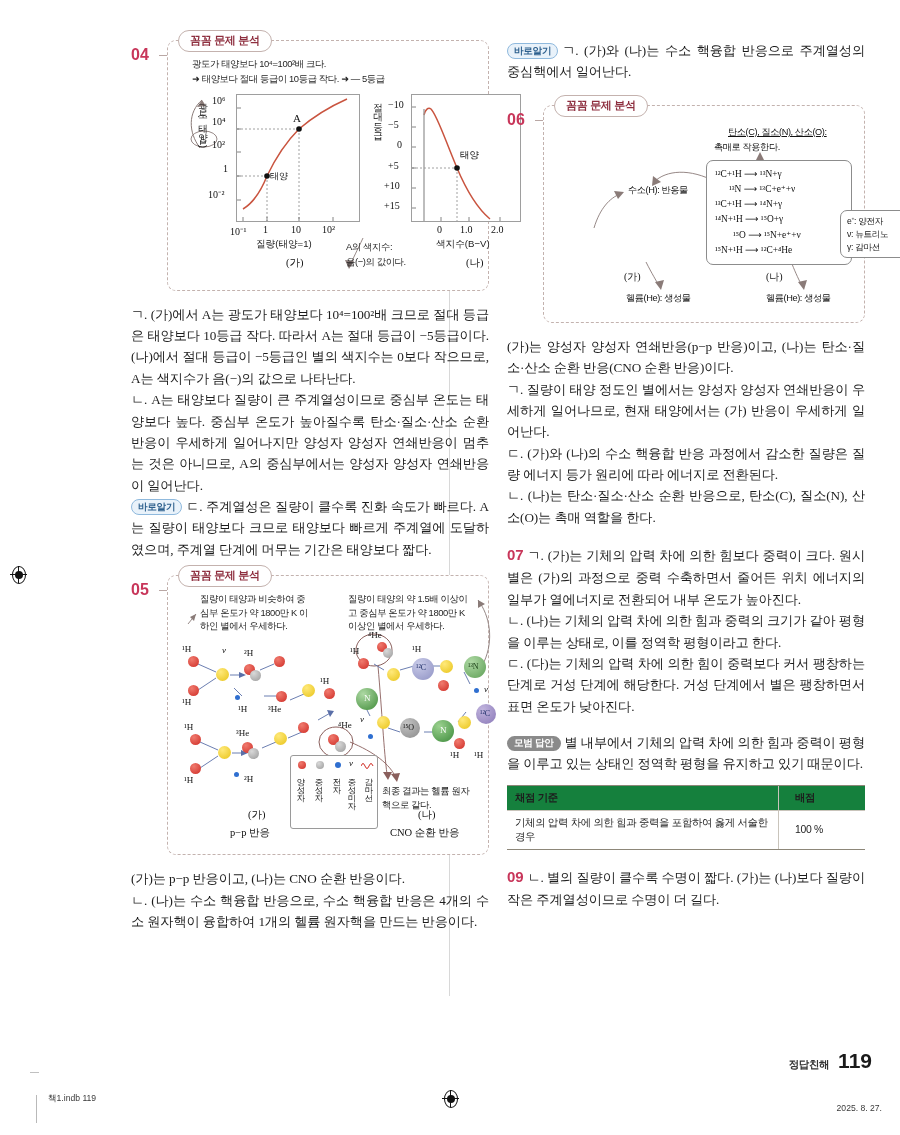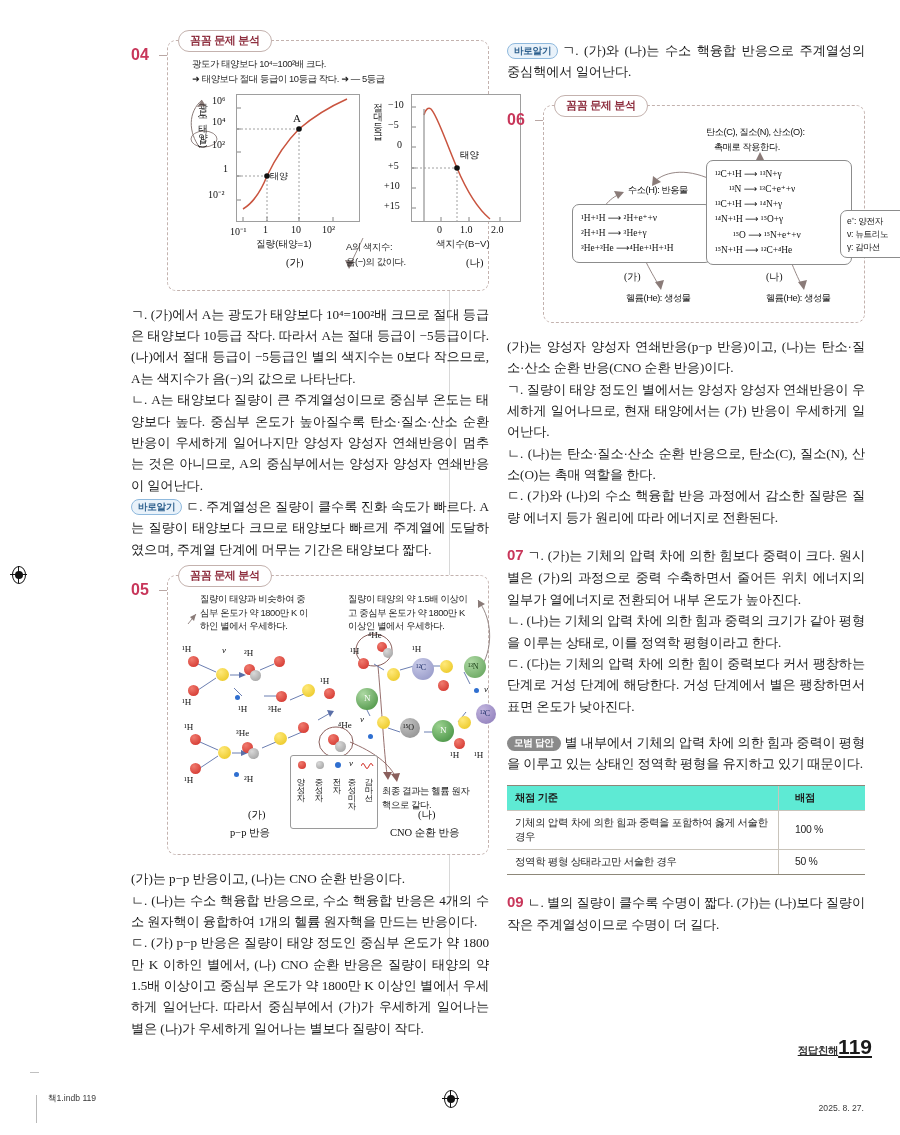--- a/index.html
+++ b/index.html
@@ -302,42 +302,41 @@
     letter-spacing: -0.3px;
   }
   table.score th, table.score td {
     border-top: 1px solid #c9c4bb;
     border-bottom: 1px solid #c9c4bb;
     padding: 5px 8px;
     text-align: left;
     color: #1d1d1d;
   }
   table.score thead th {
-    background: #5eead4;
+    background: #15803d;
     border-top: 1.6px solid #8d8779;
     font-weight: bold;
   }
   table.score th.c2, table.score td.c2 {
     width: 62px;
     border-left: 1px solid #c9c4bb;
     padding-left: 16px;
   }
   table.score tbody tr:last-child td {
     border-bottom: 1.6px solid #8d8779;
   }
 
   
   .pagefooter {
     position: absolute;
     right: 28px;
-    bottom: 76px;
+    bottom: 62px;
     display: flex;
     align-items: baseline;
-    gap: 0;
-    text-decoration: underline;
+    gap: 9px;
   }
   .pagefooter .ft-label {
     font-family: "Liberation Sans", sans-serif;
     font-size: 10.5px;
     font-weight: bold;
     color: #333;
     letter-spacing: -0.4px;
   }
   .pagefooter .ft-num {
     font-family: "Liberation Sans", sans-serif;
@@ -359,21 +358,21 @@
   }
   .bottombar .src {
     position: absolute;
     left: 48px; top: 4px;
     font-family: "Liberation Sans", sans-serif;
     font-size: 8.6px;
     color: #3a3a3a;
   }
   .bottombar .date {
     position: absolute;
-    right: 36px; top: 14px;
+    right: 18px; top: 14px;
     font-family: "Liberation Sans", sans-serif;
     font-size: 8.6px;
     color: #3a3a3a;
   }
   .centermark {
     position: absolute;
     left: 442px;
     top: 2px;
   }
   .topleftcorner {
@@ -671,21 +670,20 @@
           <div class="subcap" style="left:240px; top:216px;">(나)</div>
           <div class="subcap" style="left:212px; top:234px;">CNO 순환 반응</div>
         </div>
       </div>
     </div>
 
     <div class="gap-sm"></div>
 
     <p class="body para-block">(가)는 p−p 반응이고, (나)는 CNO 순환 반응이다.</p>
     <p class="body para-block">ㄴ. (나)는 수소 핵융합 반응으로, 수소 핵융합 반응은 4개의 수소 원자핵이 융합하여 1개의 헬륨 원자핵을 만드는 반응이다.</p>
-    <p class="body para-block">ㄷ. (가) p−p 반응은 질량이 태양 정도인 중심부 온도가 약 1800만 K 이하인 별에서, (나) CNO 순환 반응은 질량이 태양의 약 1.5배 이상이고 중심부 온도가 약 1800만 K 이상인 별에서 우세하게 일어난다. 따라서 중심부에서 (가)가 우세하게 일어나는 별은 (나)가 우세하게 일어나는 별보다 질량이 작다.</p>
   </div>
 
   <div class="col col-right">
 
     <p class="body para-block">
       <span class="baro">바로알기</span><span>ㄱ. (가)와 (나)는 수소 핵융합 반응으로 주계열성의 중심핵에서 일어난다.</span>
     </p>
 
     <div class="gap-lg"></div>
 
@@ -708,30 +706,25 @@
             <path d="M 40,106 C 46,86 56,76 66,72" stroke="#8a7b78" stroke-width="0.9" fill="none"></path>
             <polygon points="70,70 60,69 64,77" fill="#8a7b78"></polygon>
 
             <path d="M 92,140 C 98,152 102,158 105,164" stroke="#8a7b78" stroke-width="0.9" fill="none"></path>
             <polygon points="107,168 101,160 110,158" fill="#8a7b78"></polygon>
 
             <path d="M 238,142 C 242,152 245,158 248,164" stroke="#8a7b78" stroke-width="0.9" fill="none"></path>
             <polygon points="250,168 244,160 253,158" fill="#8a7b78"></polygon>
           </svg>
 
-          <div class="note06" style="left:152px; top:4px;">탄소(C), 질소(N), 산소(O):</div>
+          <div class="note06" style="left:174px; top:4px;text-decoration:underline;">탄소(C), 질소(N), 산소(O):</div>
           <div class="note06" style="left:160px; top:19px;">촉매로 작용한다.</div>
 
           <div class="note06" style="left:74px; top:62px;">수소(H): 반응물</div>
 
-          <div class="eqbox" style="left:18px; top:82px; width:122px;">
-            <div class="eq">¹H+¹H ⟶ ²H+e⁺+ν</div>
-            <div class="eq">²H+¹H ⟶ ³He+γ</div>
-            <div class="eq">³He+³He ⟶⁴He+¹H+¹H</div>
-          </div>
 
           <div class="eqbox" style="left:152px; top:38px; width:128px;">
             <div class="eq">¹²C+¹H ⟶ ¹³N+γ</div>
             <div class="eq" style="padding-left:14px;">¹³N ⟶ ¹³C+e⁺+ν</div>
             <div class="eq">¹³C+¹H ⟶ ¹⁴N+γ</div>
             <div class="eq">¹⁴N+¹H ⟶ ¹⁵O+γ</div>
             <div class="eq" style="padding-left:18px;">¹⁵O ⟶ ¹⁵N+e⁺+ν</div>
             <div class="eq">¹⁵N+¹H ⟶ ¹²C+⁴He</div>
           </div>
 
@@ -747,22 +740,22 @@
           <div class="note06" style="left:72px; top:170px;">헬륨(He): 생성물</div>
           <div class="note06" style="left:212px; top:170px;">헬륨(He): 생성물</div>
         </div>
       </div>
     </div>
 
     <div class="gap-sm"></div>
 
     <p class="body para-block">(가)는 양성자 양성자 연쇄반응(p−p 반응)이고, (나)는 탄소·질소·산소 순환 반응(CNO 순환 반응)이다.</p>
     <p class="body para-block">ㄱ. 질량이 태양 정도인 별에서는 양성자 양성자 연쇄반응이 우세하게 일어나므로, 현재 태양에서는 (가) 반응이 우세하게 일어난다.</p>
+    <p class="body para-block">ㄷ. (가)와 (나)의 수소 핵융합 반응 과정에서 감소한 질량은 질량 에너지 등가 원리에 따라 에너지로 전환된다.</p>
     <p class="body para-block">ㄴ. (나)는 탄소·질소·산소 순환 반응으로, 탄소(C), 질소(N), 산소(O)는 촉매 역할을 한다.</p>
-    <p class="body para-block">ㄷ. (가)와 (나)의 수소 핵융합 반응 과정에서 감소한 질량은 질량 에너지 등가 원리에 따라 에너지로 전환된다.</p>
 
     <div class="gap-md"></div>
 
     <p class="body para-block">
       <span class="qnum">07</span><span>ㄱ. (가)는 기체의 압력 차에 의한 힘보다 중력이 크다. 원시별은 (가)의 과정으로 중력 수축하면서 줄어든 위치 에너지의 일부가 열에너지로 전환되어 내부 온도가 높아진다.</span>
     </p>
     <p class="body para-block">ㄴ. (나)는 기체의 압력 차에 의한 힘과 중력의 크기가 같아 평형을 이루는 상태로, 이를 정역학 평형이라고 한다.</p>
     <p class="body para-block">ㄷ. (다)는 기체의 압력 차에 의한 힘이 중력보다 커서 팽창하는 단계로 거성 단계에 해당한다. 거성 단계에서 별은 팽창하면서 표면 온도가 낮아진다.</p>
 
     <div class="gap-md"></div>
@@ -776,24 +769,20 @@
         <tr>
           <th>채점 기준</th>
           <th class="c2">배점</th>
         </tr>
       </thead>
       <tbody>
         <tr>
           <td>기체의 압력 차에 의한 힘과 중력을 포함하여 옳게 서술한 경우</td>
           <td class="c2">100 %</td>
         </tr>
-        <tr>
-          <td>정역학 평형 상태라고만 서술한 경우</td>
-          <td class="c2">50 %</td>
-        </tr>
       </tbody>
     </table>
 
     <div class="gap-md"></div>
 
     <p class="body para-block">
       <span class="qnum">09</span><span>ㄴ. 별의 질량이 클수록 수명이 짧다. (가)는 (나)보다 질량이 작은 주계열성이므로 수명이 더 길다.</span>
     </p>
   </div>
 

